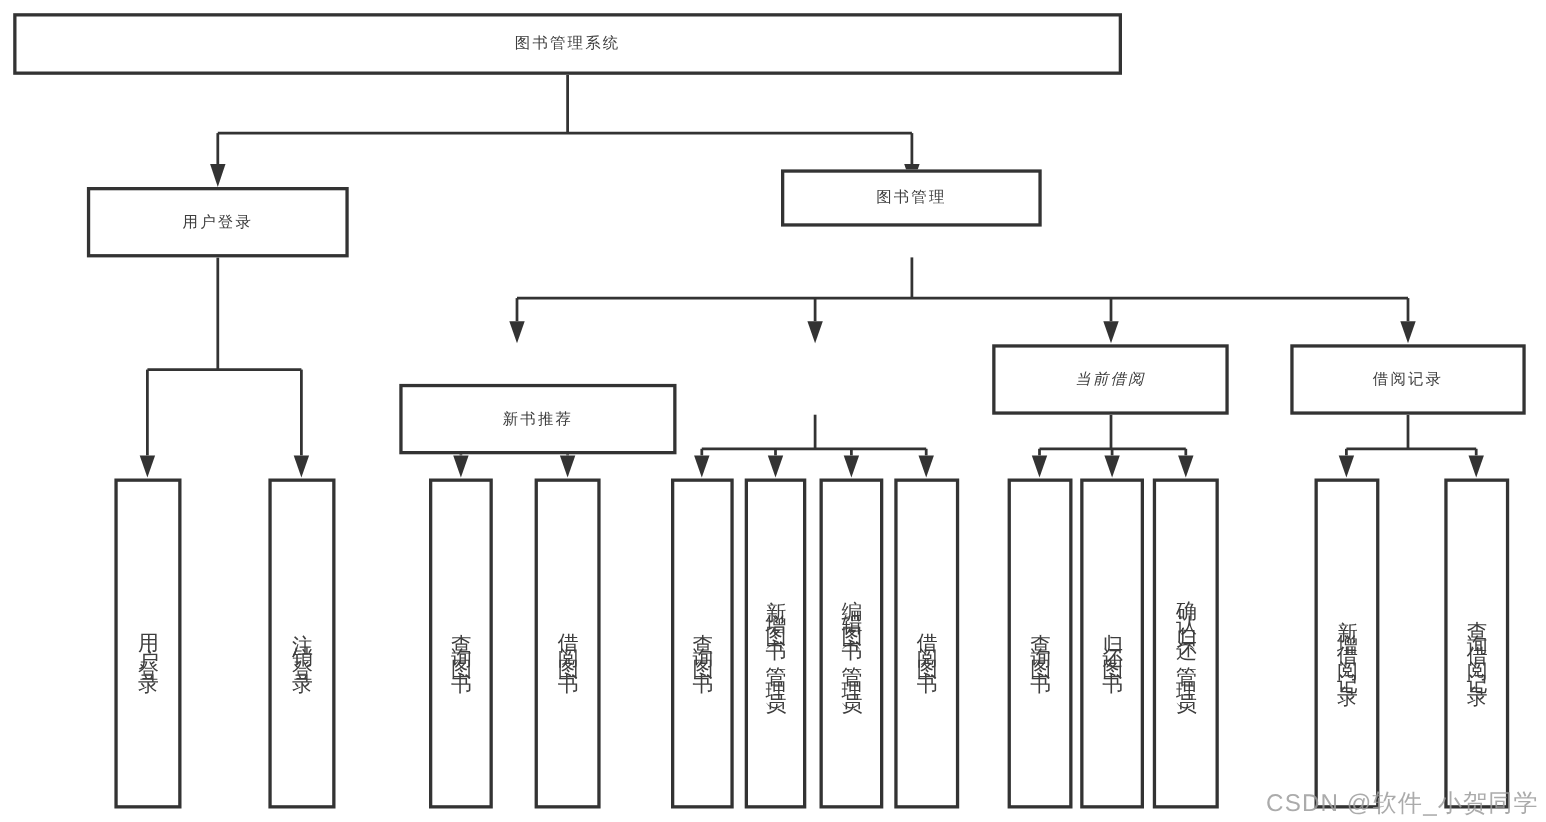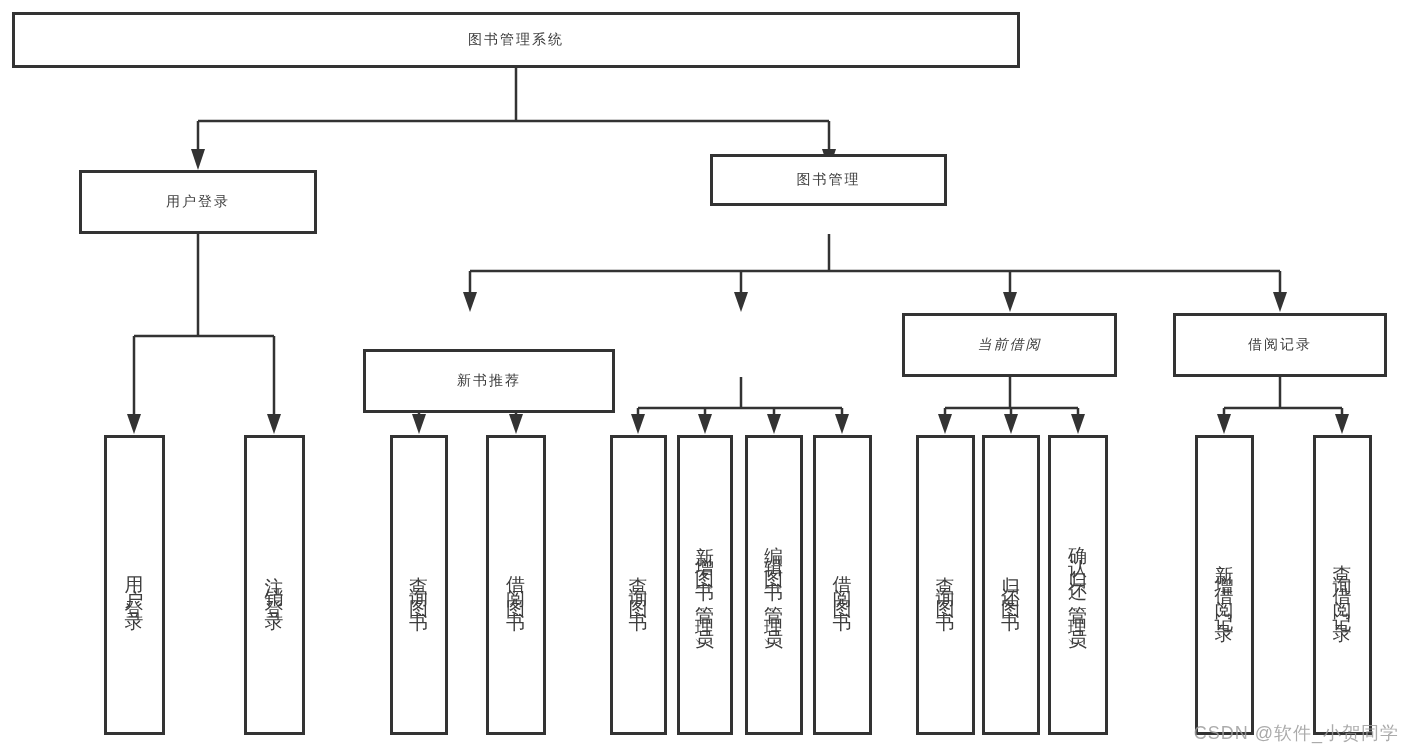--- a/index.html
+++ b/index.html
@@ -27,21 +27,21 @@
     text-orientation:mixed;
     font-size:19px;
     line-height:1;
     letter-spacing:12px;
     white-space:nowrap;
   }
   .watermark{
     position:absolute;
     right:6px;
     bottom:2px;
-    font-size:18px;
+    font-size:22px;
     color:#9d9d9d;
     opacity:0.85;
     letter-spacing:1px;
     z-index:5;
     white-space:nowrap;
   }
 </style>
 </head>
 <body>
 

